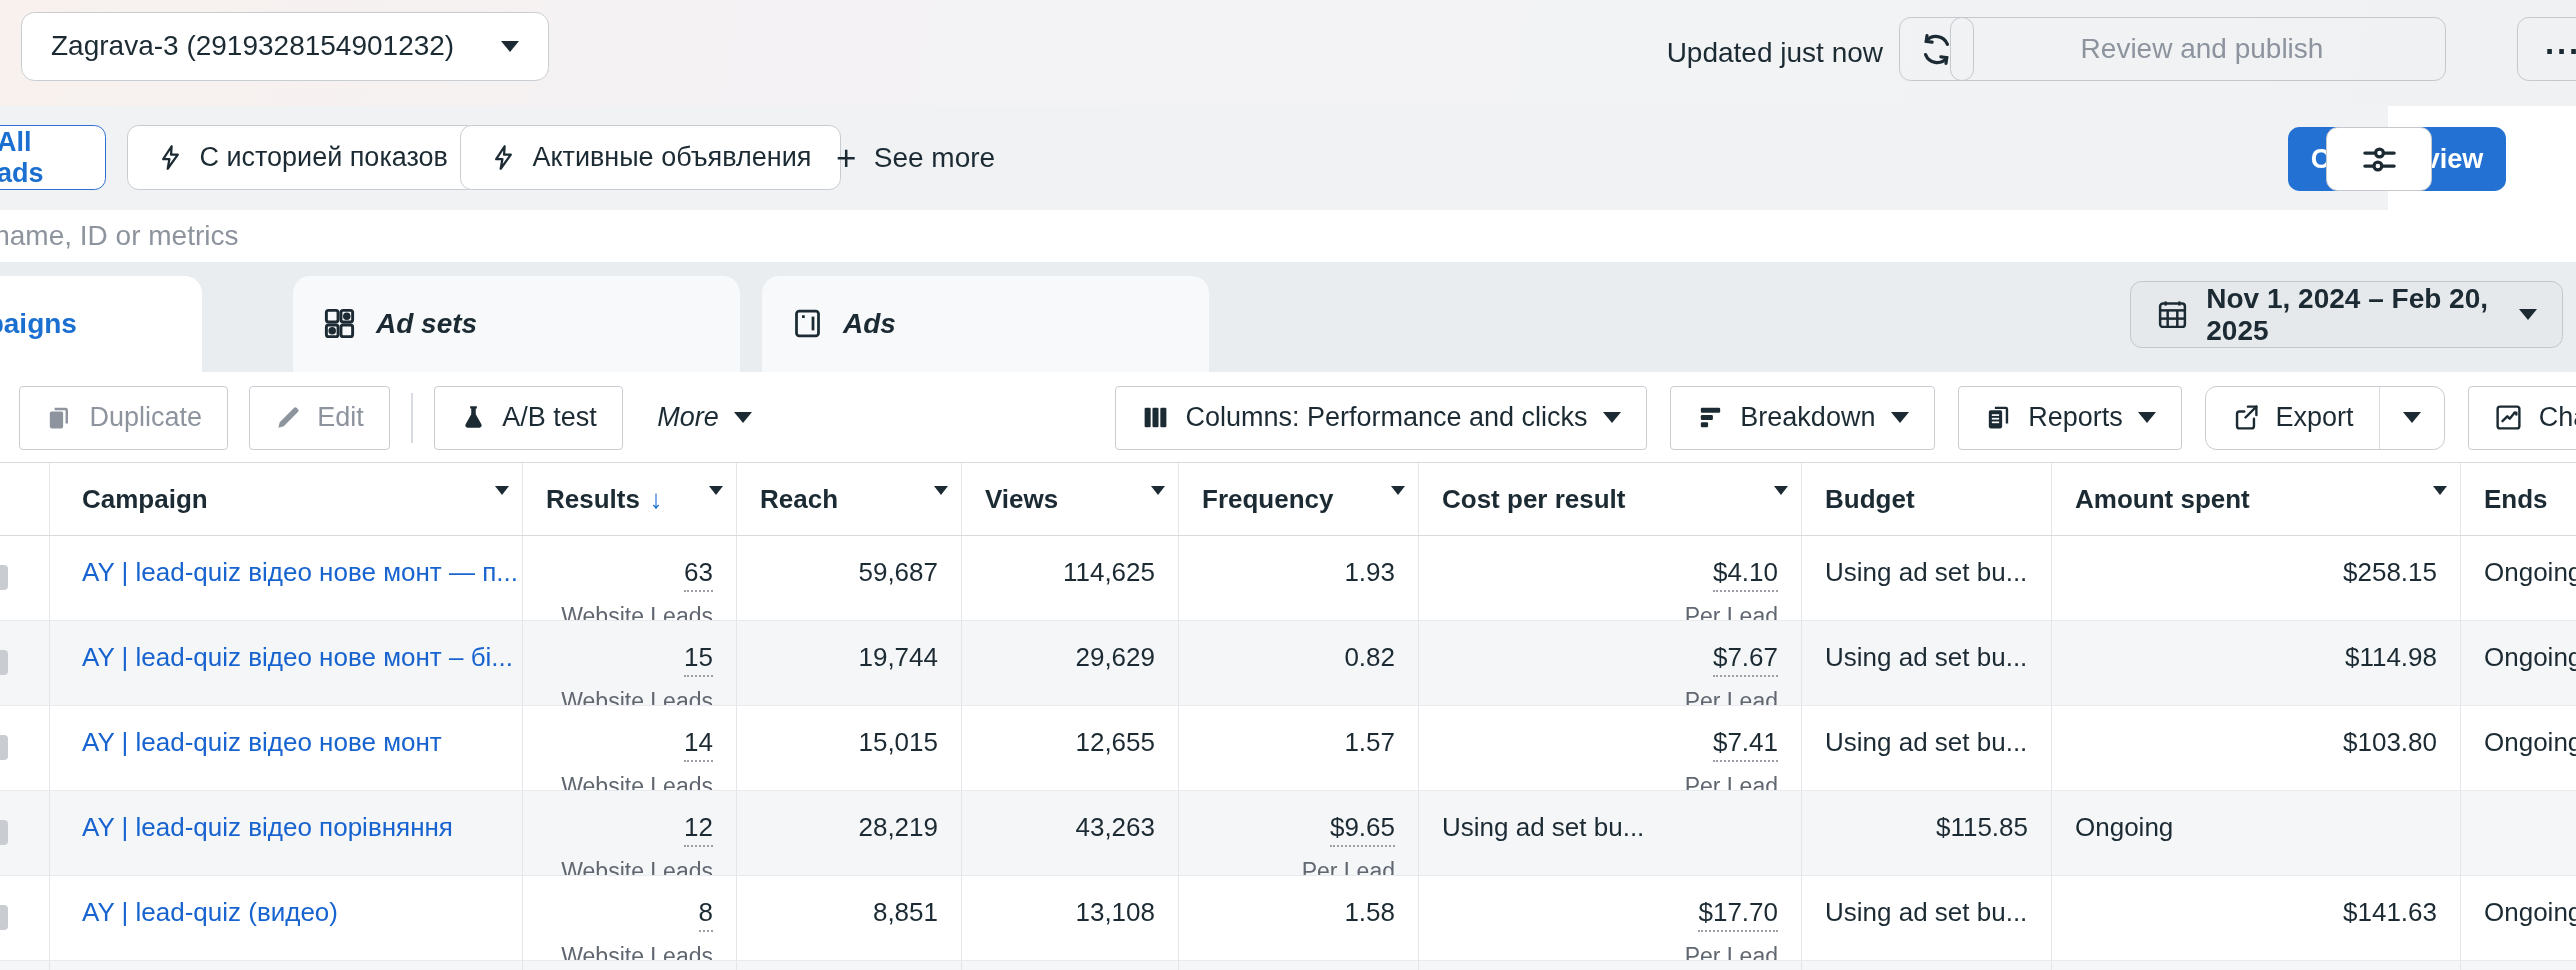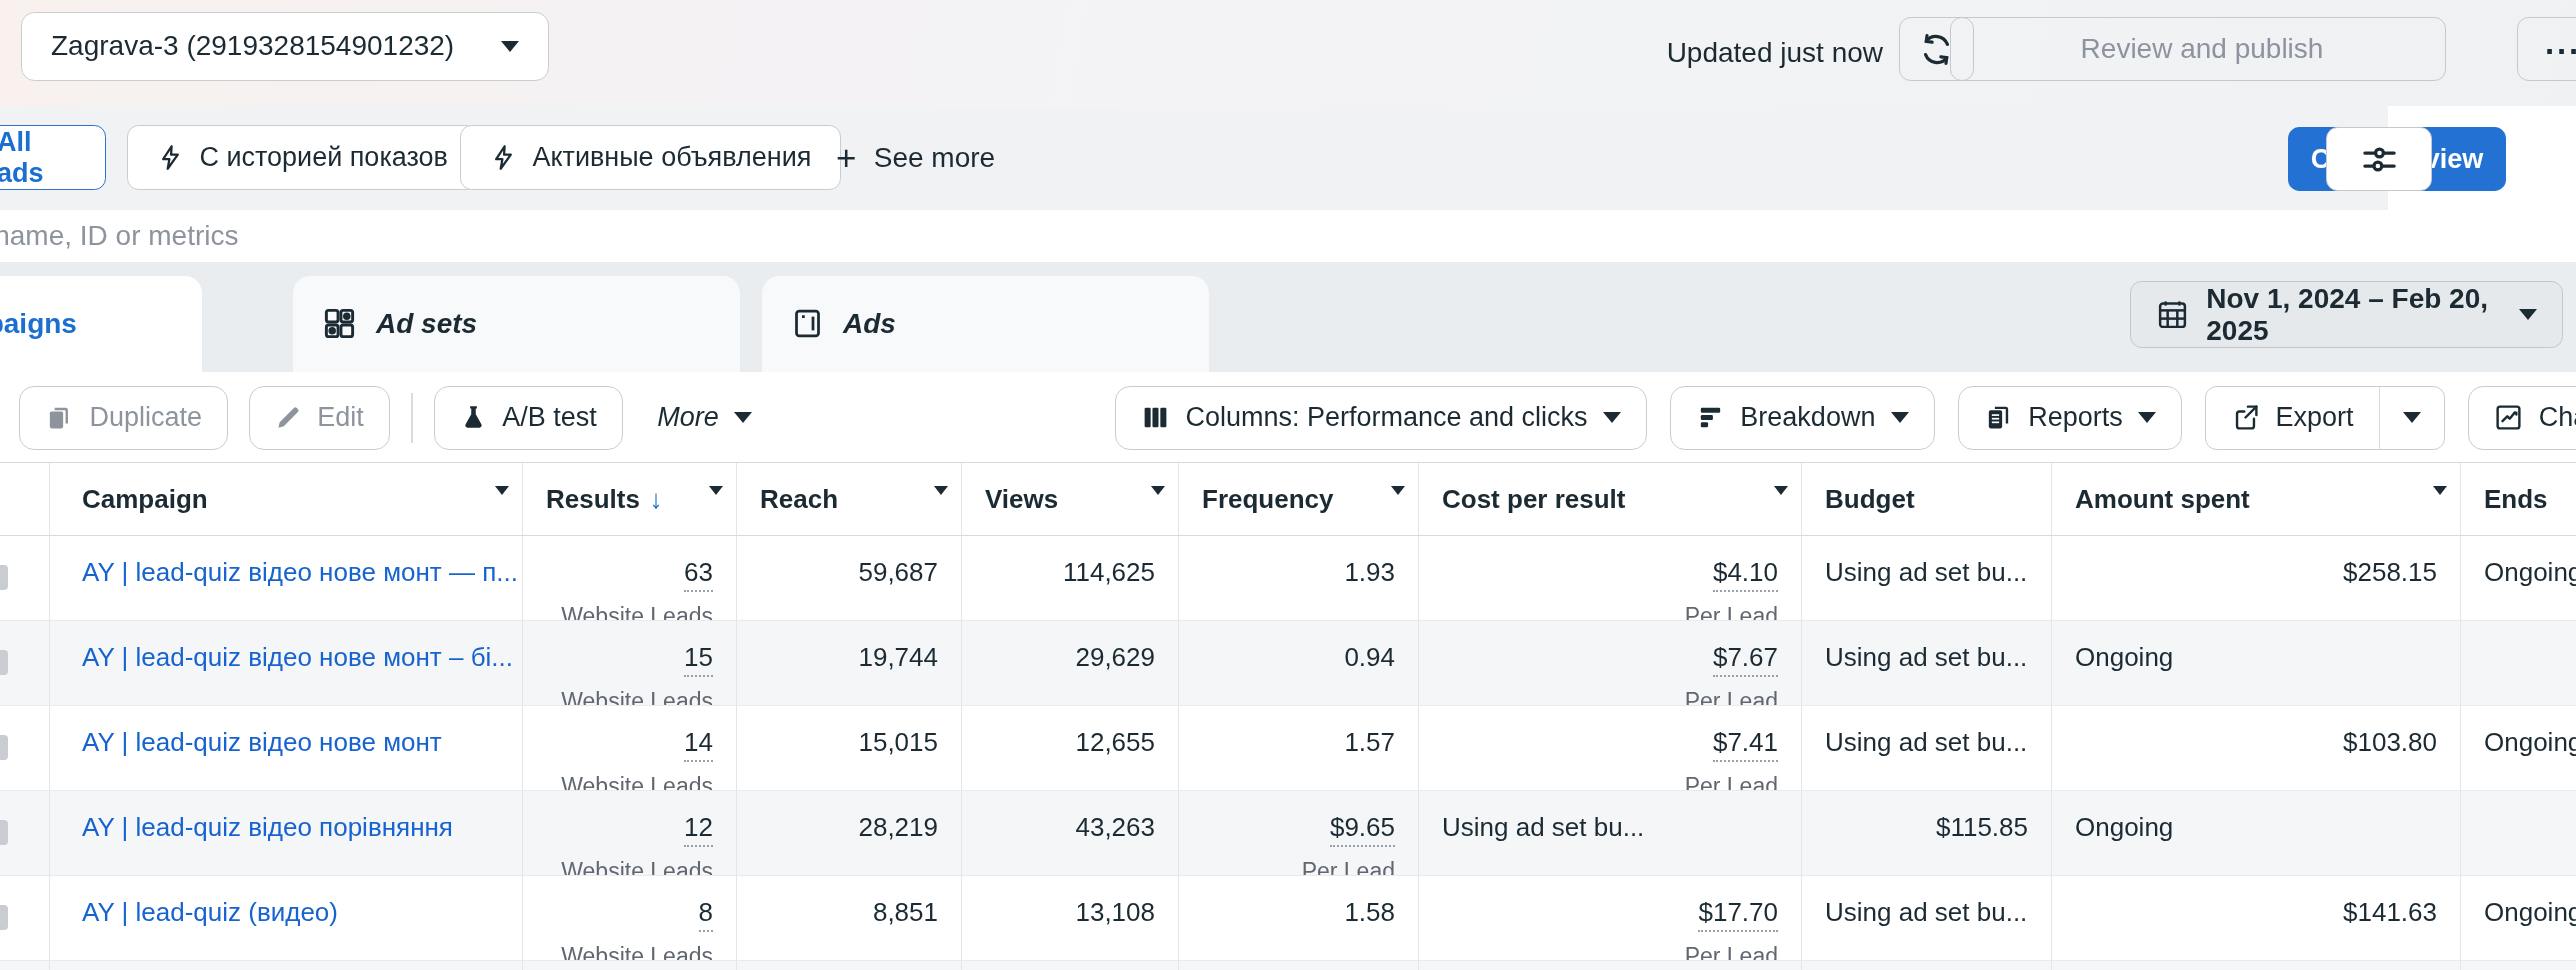--- a/index.html
+++ b/index.html
@@ -49,21 +49,21 @@
   .tab-adsets { left:293px; width:447px; }
   .tab-ads { left:762px; width:447px; }
   .date-btn { position:absolute; left:2130px; top:19px; width:433px; height:67px; background:#e6e9ec;
     border:1.9px solid #c3c7cc; border-radius:11.6px; display:flex; align-items:center; gap:17.3px; padding:0 25px;
     font-size:28px; font-weight:700; }
   .date-btn .caret { margin-left:auto; }
 
   
   .panel { position:absolute; left:0; top:372px; width:2576px; height:599px; background:#fff; }
   .toolbar { position:relative; height:90px; }
-  .tb-btn { display:flex; align-items:center; gap:15.4px; height:64px; border:1.9px solid #c8ccd1; border-radius:15px;
+  .tb-btn { display:flex; align-items:center; gap:15.4px; height:64px; border:1.9px solid #c8ccd1; border-radius:4px;
     background:#fff; padding:0 25px; font-size:27px; color:#1c2b33; white-space:nowrap; }
   .tb-btn.disabled { color:#8d949e; }
   .tb-btn.borderless { border:none; padding:0 13.5px;font-style:italic; }
   .tb-group-left { position:absolute; left:19px; top:13.5px; display:flex; align-items:center; gap:21px; }
   .tb-group-right { position:absolute; left:1115px; top:13.5px; display:flex; align-items:center; gap:23px; }
   .tb-divider { width:1.9px; height:50px; background:#d8dbdf; }
   .split-btn { display:flex; align-items:stretch; border:1.9px solid #c8ccd1; border-radius:11.6px; background:#fff; height:64px; }
   .split-main { display:flex; align-items:center; gap:15.4px; padding:0 25px; font-size:27px; }
   .split-sep { width:1.9px; background:#d8dbdf; }
   .split-caret { display:flex; align-items:center; padding:0 23px; }
@@ -349,26 +349,27 @@
         <div class="cell first">
             <span class="cb-frag"></span>
           </div>
         <div class="cell" style="padding-left:32px;"><span class="link">AY | lead-quiz відео нове монт – бі...</span></div>
         <div class="cell num">
             <div><span class="dotted">15</span></div>
             <div class="sub">Website Leads</div>
           </div>
         <div class="cell num">19,744</div>
         <div class="cell num">29,629</div>
-        <div class="cell num">0.94</div>
+        <div class="cell num">0.82</div>
         <div class="cell num">
             <div><span class="dotted">$7.67</span></div>
             <div class="sub">Per Lead</div>
           </div>
         <div class="cell">Using ad set bu...</div>
+        <div class="cell num">$114.98</div>
         <div class="cell">Ongoing</div>
       </div>
 
       <div class="trow drow" style="border-bottom:1.9px solid #e8eaee;">
         <div class="cell first">
             <span class="cb-frag"></span>
           </div>
         <div class="cell" style="padding-left:32px;"><span class="link">AY | lead-quiz відео нове монт</span></div>
         <div class="cell num">
             <div><span class="dotted">14</span></div>

